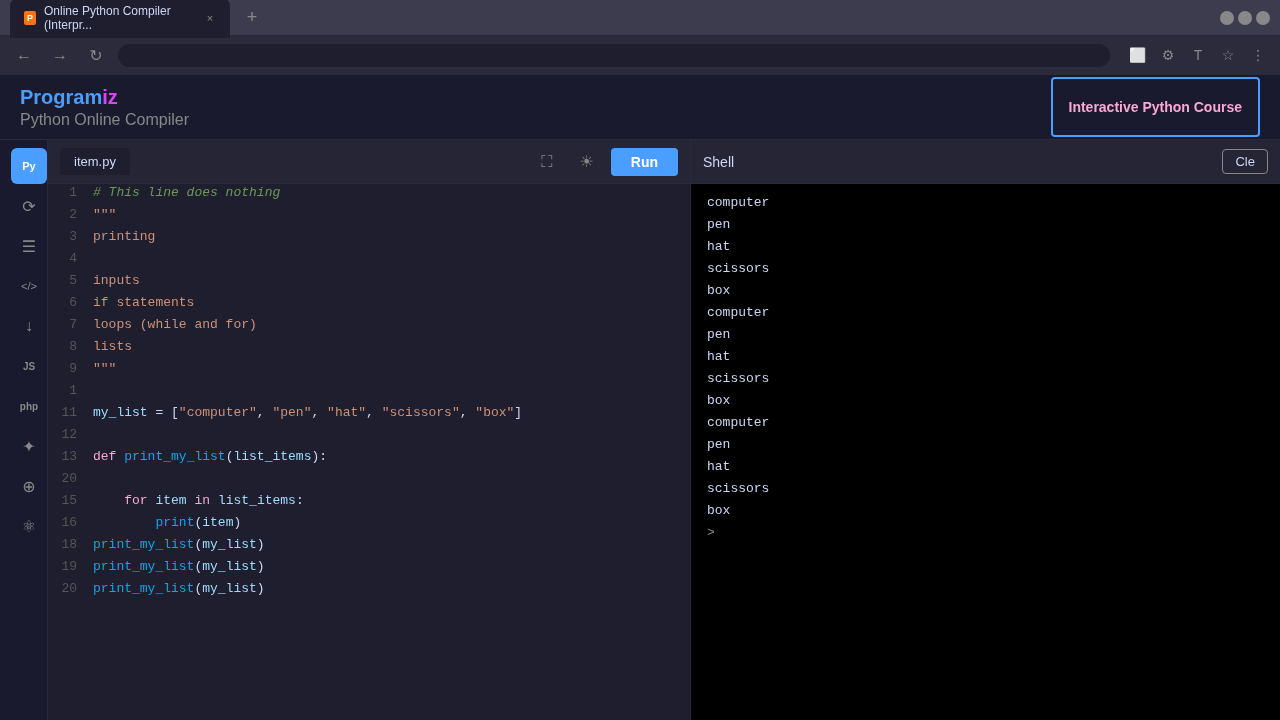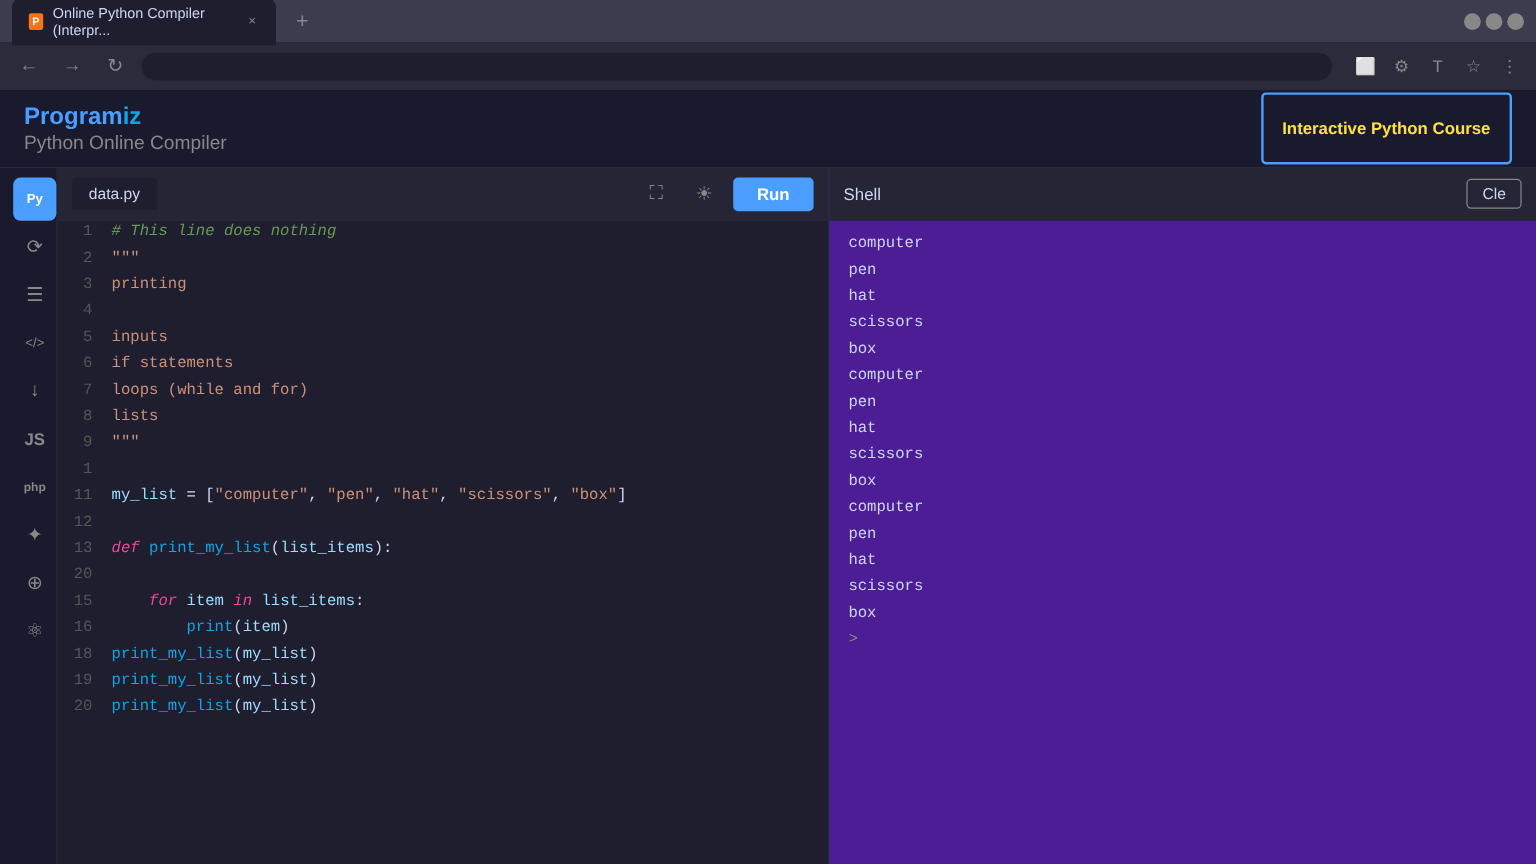--- a/index.html
+++ b/index.html
@@ -24,21 +24,21 @@
     .address-icons { display: flex; gap: 6px; margin-left: 8px; }
     .addr-icon { width: 24px; height: 24px; background: transparent; border: none; color: #888; cursor: pointer; font-size: 14px; display: flex; align-items: center; justify-content: center; border-radius: 50%; }
 
     
     .app-header { background: #1a1a2e; height: 65px; display: flex; align-items: center; padding: 0 20px; border-bottom: 1px solid #2a2a3e; }
     .logo-area { display: flex; flex-direction: column; }
     .logo-text { color: white; font-size: 20px; font-weight: bold; }
     .logo-text span { color: #4a9eff; }
     .logo-sub { color: #888; font-size: 16px; margin-top: 2px; }
     .header-right { margin-left: auto; }
-    .interactive-btn { background: transparent; border: 2px solid #4a9eff; color: #fde047; padding: 20px 16px; border-radius: 4px; font-size: 14px; cursor: pointer; font-weight: 600; }
+    .interactive-btn { background: transparent; border: 2px solid #4a9eff; color: #f9a8d4; padding: 20px 16px; border-radius: 4px; font-size: 14px; cursor: pointer; font-weight: 600; }
 
     
     .main-layout { display: flex; height: calc(720px - 75px - 65px); }
 
     
     .sidebar { width: 48px; background: #1a1a2e; border-right: 1px solid #2a2a3e; display: flex; flex-direction: column; align-items: flex-end; padding: 8px 0; gap: 4px; }
     .sidebar-item { width: 36px; height: 36px; border-radius: 6px; display: flex; align-items: center; justify-content: center; cursor: pointer; color: #888; font-size: 16px; }
     .sidebar-item.active { background: #4a9eff; color: white; }
     .sidebar-item.php { font-size: 10px; font-weight: bold; color: #888; }
 
@@ -50,27 +50,27 @@
     .toolbar-btn { width: 32px; height: 32px; background: transparent; border: none; color: #888; cursor: pointer; font-size: 16px; display: flex; align-items: center; justify-content: center; border-radius: 4px; }
     .run-btn { background: #4a9eff; color: white; border: none; padding: 6px 20px; border-radius: 4px; font-size: 14px; font-weight: bold; cursor: pointer; }
 
     
     .code-editor { flex: 1; overflow-y: auto; font-family: 'Courier New', monospace; font-size: 13px; }
     .code-line { display: flex; align-items: flex-start; min-height: 22px; }
     .line-num { width: 45px; text-align: right; padding-right: 16px; color: #555; user-select: none; padding-top: 1px; font-size: 13px; }
     .line-code { flex: 1; color: #cdd6f4; white-space: pre; padding-top: 1px; }
     .code-comment { color: #6a9955; font-style: italic; }
     .code-string { color: #ce9178; }
-    .code-keyword { color: #ec4899; font-style: italic; }
+    .code-keyword { color: #f9a8d4; }
     .code-function { color: #0ea5e9; }
     .code-var { color: #9cdcfe; }
     .code-punct { color: #cdd6f4; }
 
     
-    .shell-area { width: 590px; display: flex; flex-direction: column; background: #4c1d95; border-left: 1px solid #2a2a3e; }
+    .shell-area { width: 590px; display: flex; flex-direction: column; background: #000000; border-left: 1px solid #2a2a3e; }
     .shell-toolbar { height: 44px; background: #252535; border-bottom: 1px solid #2a2a3e; display: flex; align-items: center; padding: 0 12px; }
     .shell-title { font-size: 14px; color: #cdd6f4; }
     .shell-spacer { flex: 1; }
     .clear-btn { background: transparent; border: 1px solid #888; color: #cdd6f4; padding: 4px 12px; border-radius: 4px; font-size: 13px; cursor: pointer; }
     .shell-output { flex: 1; overflow-y: auto; padding: 8px 16px; font-family: 'Courier New', monospace; font-size: 13px; color: #cdd6f4; }
     .shell-line { line-height: 22px; }
     .shell-prompt { color: #888; }
   </style>
 </head>
 <body>
@@ -100,47 +100,47 @@
       <button class="addr-icon">T</button>
       <button class="addr-icon">☆</button>
       <button class="addr-icon">⋮</button>
     </div>
   </div>
 </div>
 
 <div class="app-header">
   <div class="logo-area">
     <div class="logo-text">
-      <span>Program</span><span style="color:#0ea5e9">iz</span>
+      <span>Program</span><span style="color:#d946ef">iz</span>
     </div>
     <div class="logo-sub">Python Online Compiler</div>
   </div>
   <div class="header-right">
     <button class="interactive-btn">Interactive Python Course</button>
   </div>
 </div>
 
 <div class="main-layout">
 
   <div class="sidebar">
     <div class="sidebar-item active" style="background:#4a9eff; color:white; font-size:11px; font-weight:bold;">Py</div>
     <div class="sidebar-item">⟳</div>
     <div class="sidebar-item">☰</div>
     <div class="sidebar-item" style="font-size:11px;">&lt;/&gt;</div>
     <div class="sidebar-item">↓</div>
-    <div class="sidebar-item" style="font-size:14px; font-weight:bold;">JS</div>
+    <div class="sidebar-item" style="font-size:10px; font-weight:bold;">JS</div>
     <div class="sidebar-item php">php</div>
     <div class="sidebar-item">✦</div>
     <div class="sidebar-item">⊕</div>
     <div class="sidebar-item">⚛</div>
   </div>
 
   <div class="editor-area">
     <div class="editor-toolbar">
-      <div class="file-tab">data.py</div>
+      <div class="file-tab">item.py</div>
       <div class="toolbar-spacer"></div>
       <button class="toolbar-btn" title="Fullscreen">⛶</button>
       <button class="toolbar-btn" title="Theme">☀</button>
       <button class="run-btn">Run</button>
     </div>
     <div class="code-editor">
 
       <div class="code-line">
         <span class="line-num">1</span>
         <span class="line-code code-comment"># This line does nothing</span>

